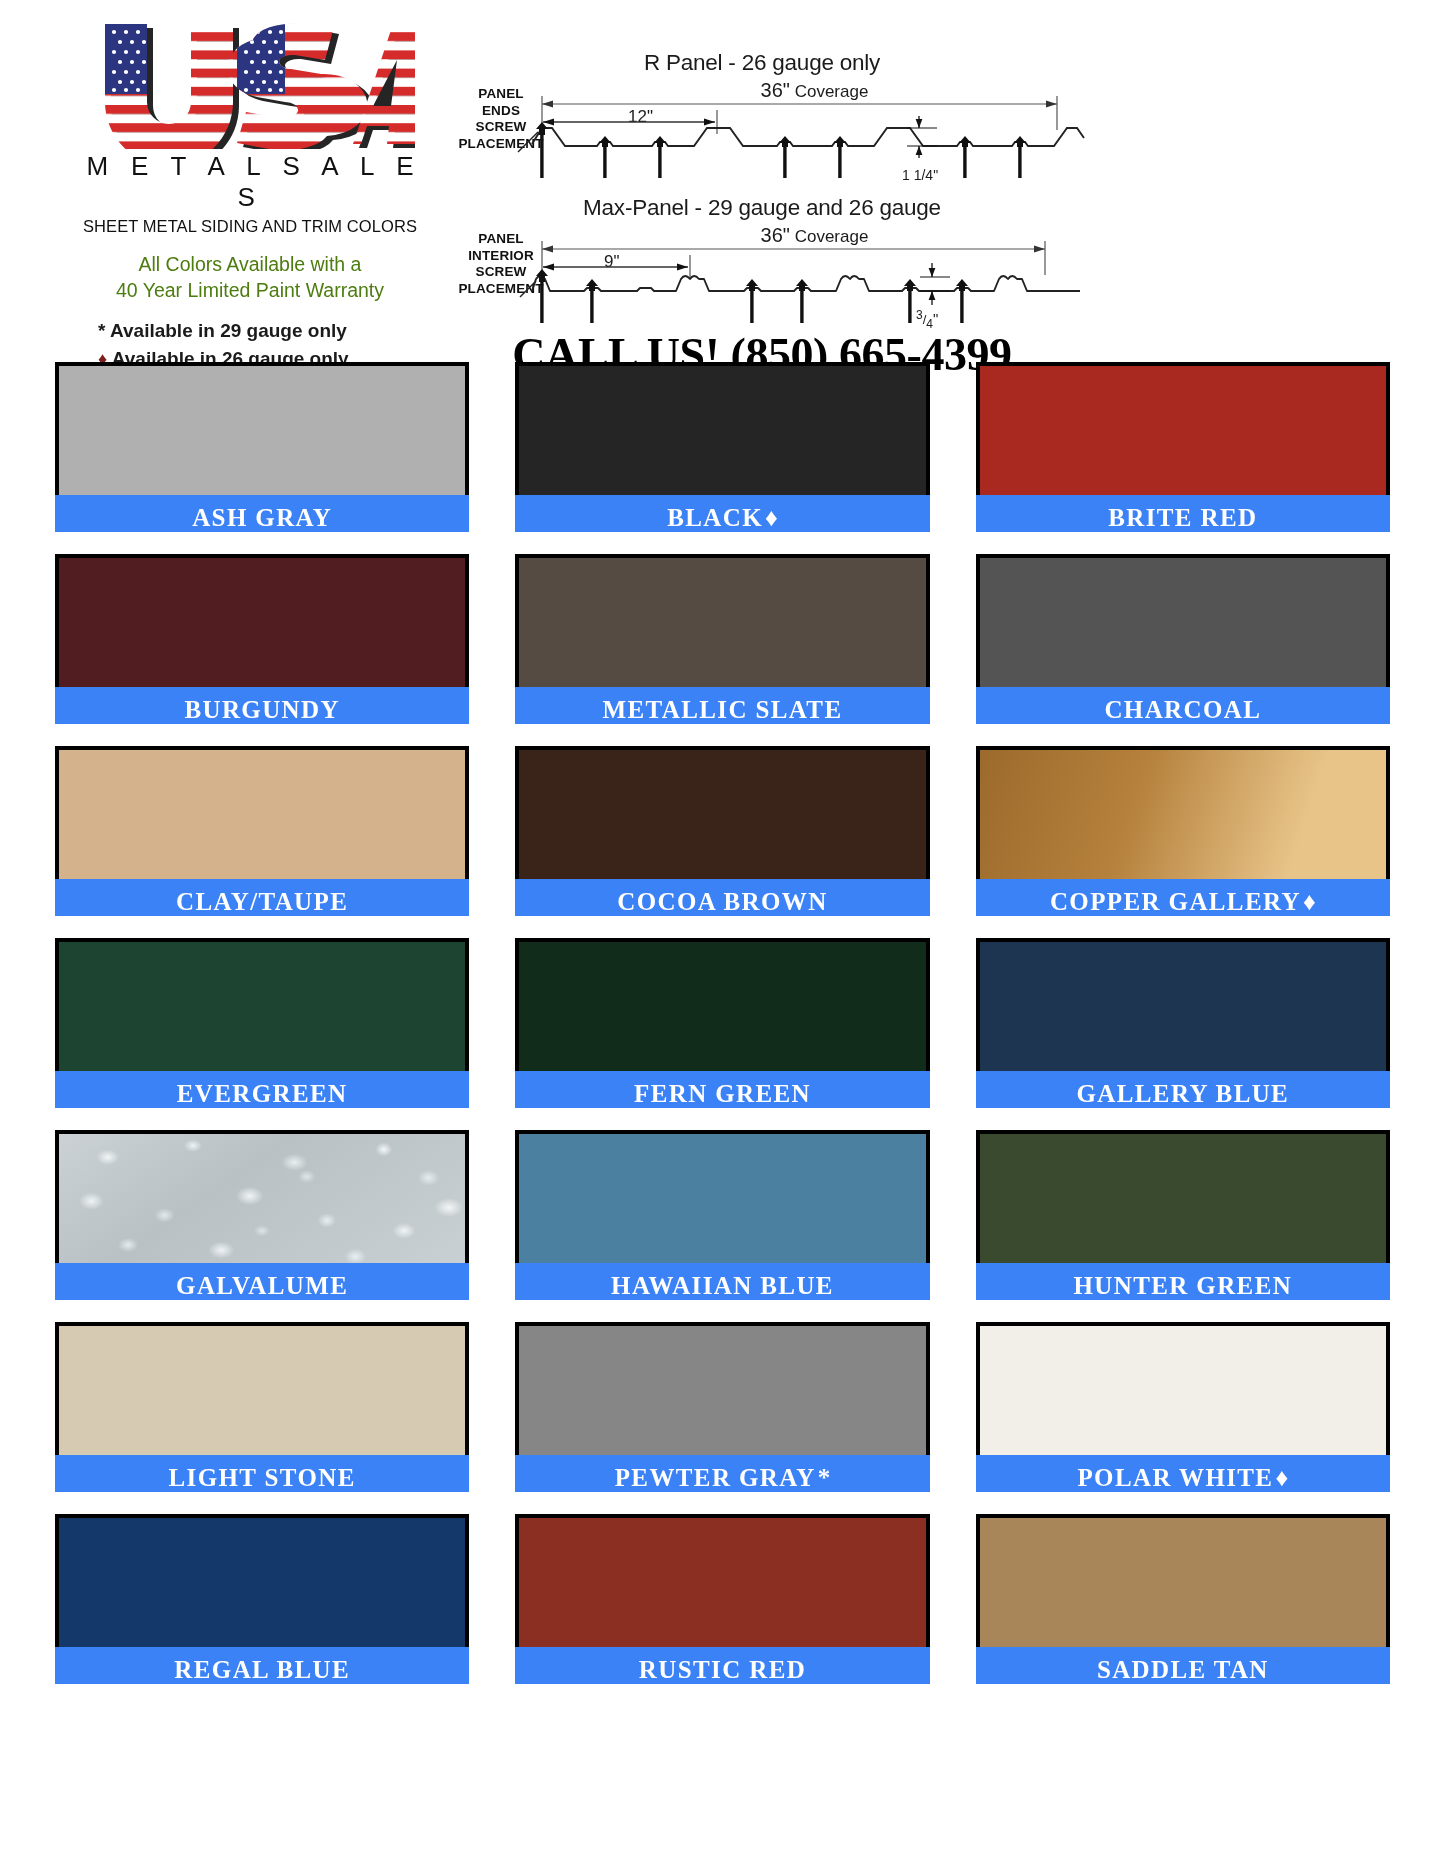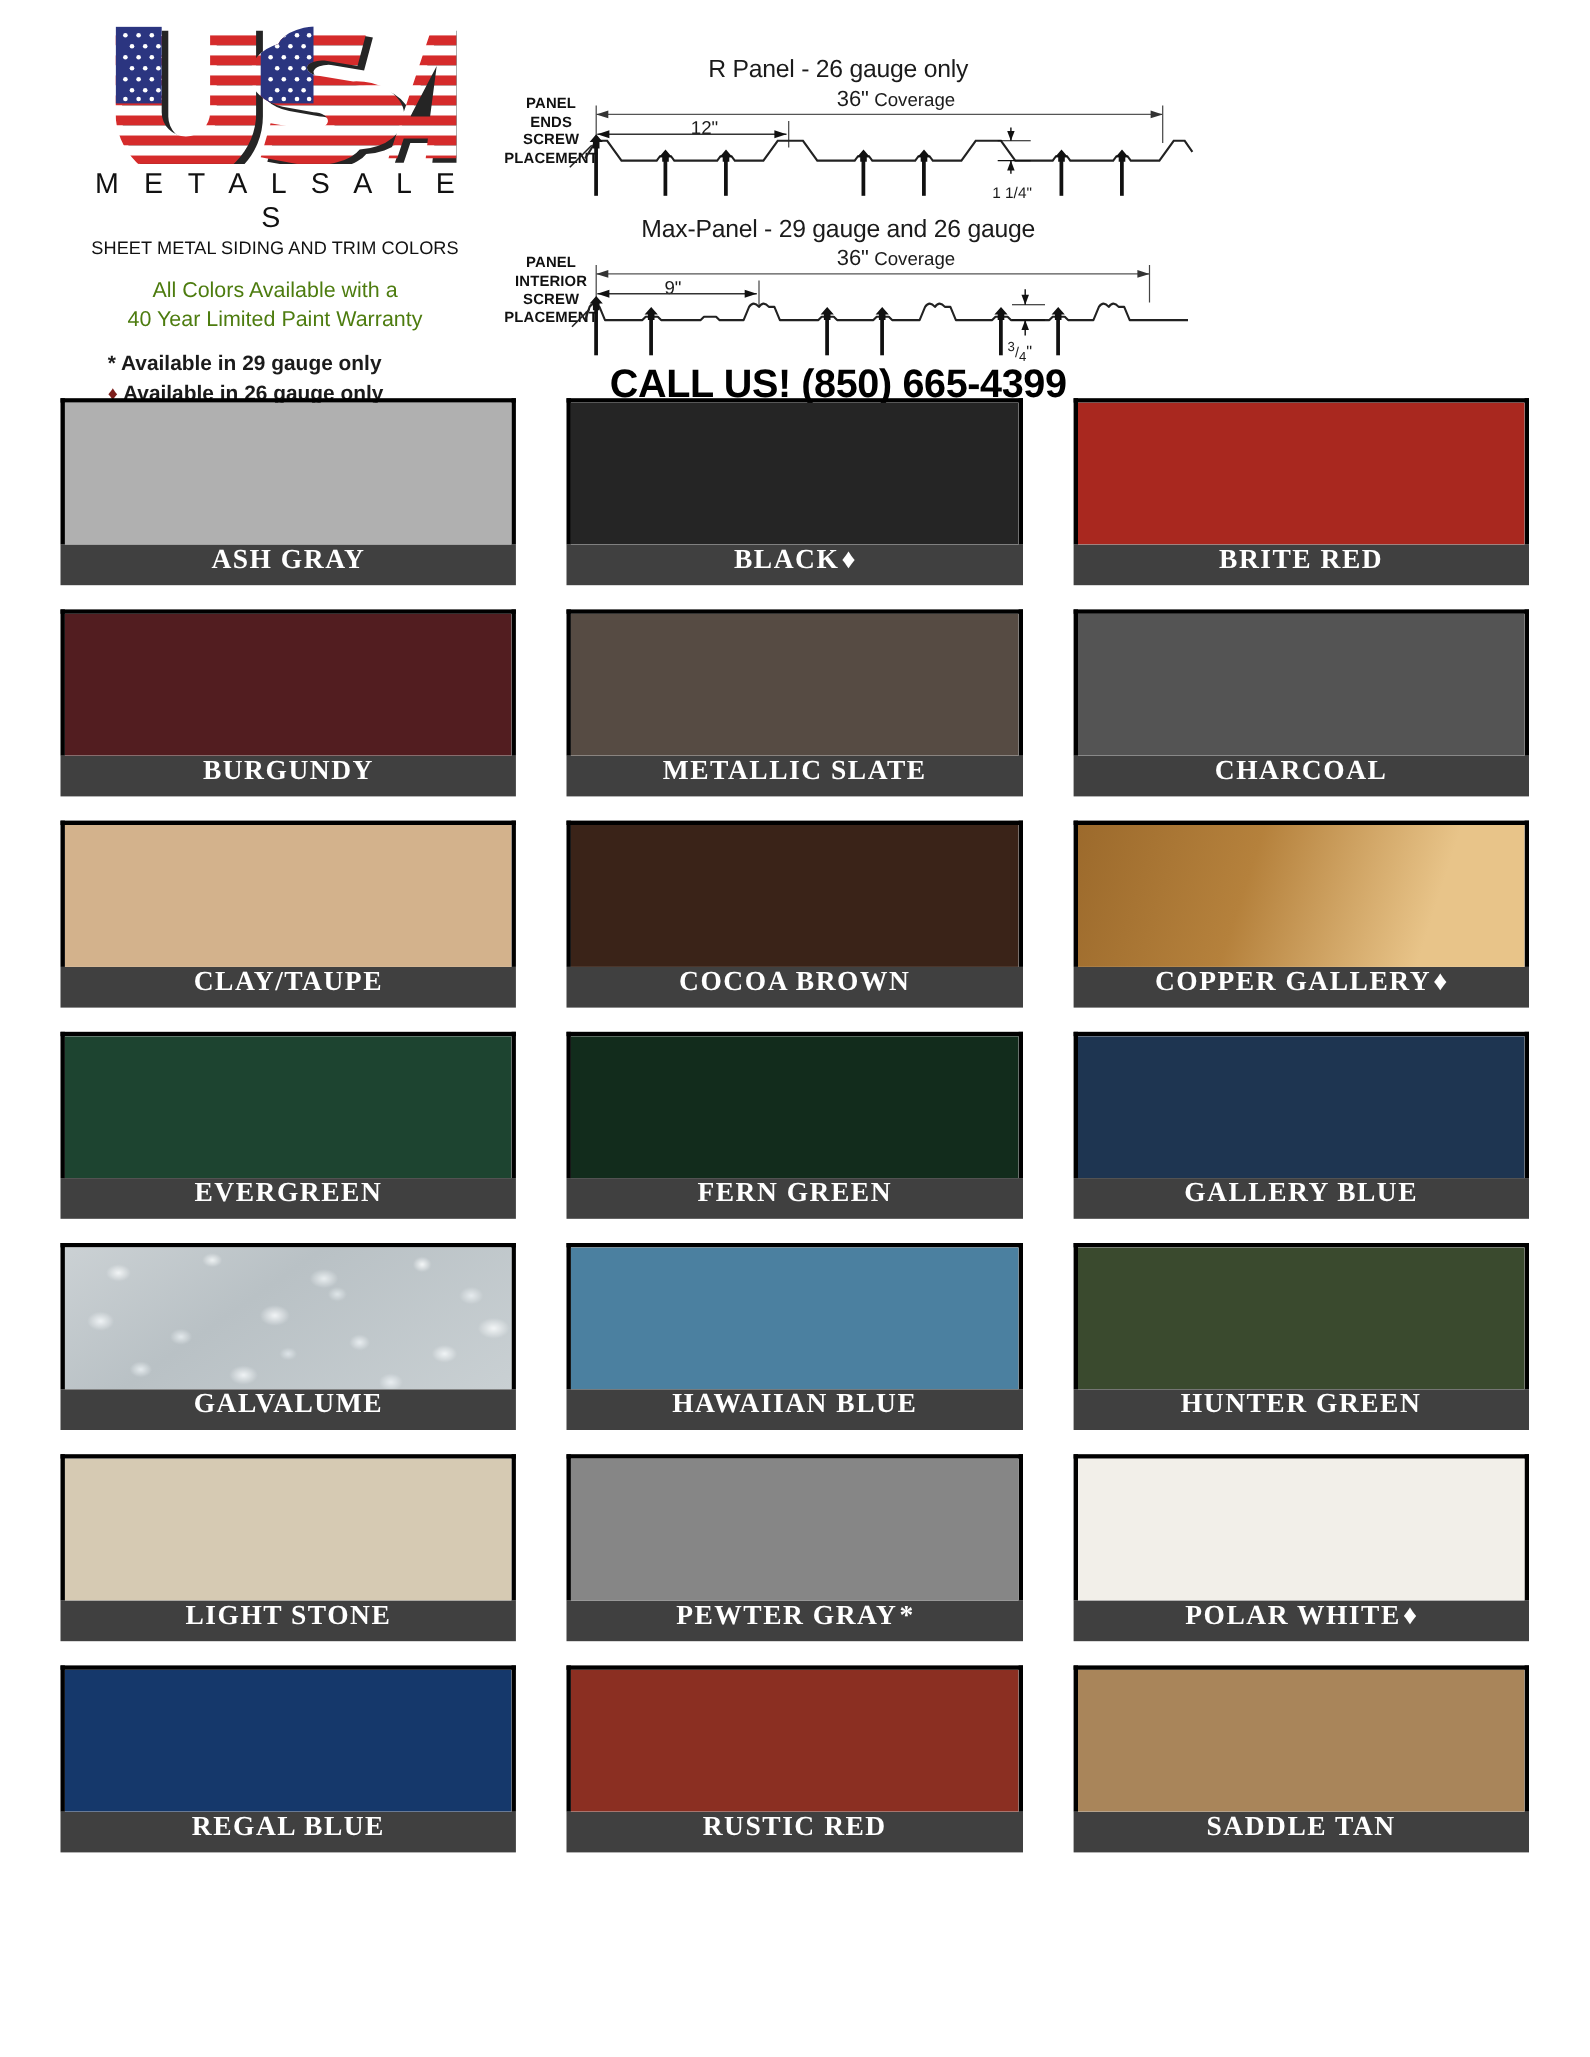--- a/index.html
+++ b/index.html
@@ -70,23 +70,23 @@
     position:absolute; font-size:17px; color:#1b1b1b; font-weight:normal;
   }
   .frac { display:inline-block; font-size:13px; vertical-align:0; }
   .frac sup { font-size:12px; }
   .frac sub { font-size:12px; }
   .diagram-svg { position:absolute; left:0; top:44px; }
 
   
   #phone {
     position:absolute; left:432px; top:328px; width:660px;
-    text-align:center; font-size:36px; font-weight:bold;
+    text-align:center; font-size:46px; font-weight:bold;
     letter-spacing:-0.01em; color:#000;
-    font-family:Liberation Sans, sans-serif;
+    font-family:Liberation Serif, serif;
   }
 
   
   #swatch-grid {
     position:absolute; left:0; top:362px;
     width:1445px;
     display:grid;
     grid-template-columns:repeat(3, 1fr);
     column-gap:46px;
     row-gap:22px;
@@ -95,22 +95,22 @@
   .swatch { width:100%; }
   .swatch-chip {
     width:100%; height:133px;
     border:4px solid #000;
     border-bottom:none;
     position:relative;
     overflow:hidden;
   }
   .swatch-chip .fill { position:absolute; inset:0; }
   .swatch-label {
-    width:100%; height:37px; background:#404040; color:#fff;
-    display:flex; align-items:flex-start; justify-content:center;
+    width:100%; height:37px; background:#3b82f6; color:#fff;
+    display:flex; align-items:flex-end; justify-content:center;
     font-family:"Liberation Serif", serif;
     font-weight:bold;
     font-size:25px;
     letter-spacing:0.055em;
     white-space:nowrap;
   }
   .swatch-label .mark { margin-left:2px; letter-spacing:0; }
 
   
   .galvalume {

